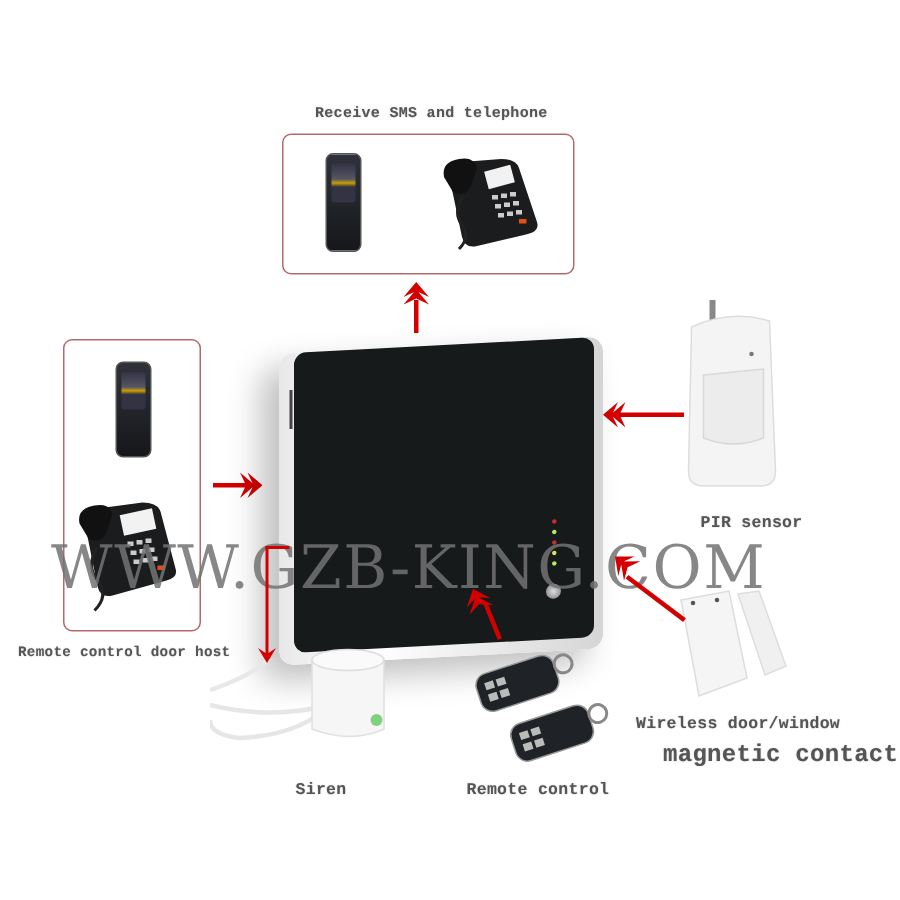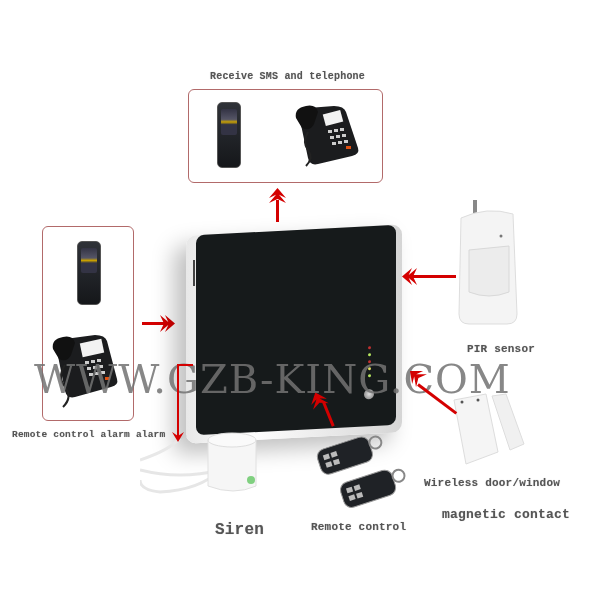--- a/index.html
+++ b/index.html
@@ -71,21 +71,21 @@
         <rect x="42" y="35" width="4" height="3"></rect>
         <rect x="48" y="34" width="4" height="3"></rect>
       <rect x="38" y="42" width="4" height="3"></rect>
         <rect x="44" y="41" width="4" height="3"></rect>
         <rect x="50" y="40" width="4" height="3"></rect>
     </g>
     <rect x="54" y="46" width="5" height="3" fill="#e05010"></rect>
     <path d="M14 34 q-8 12 0 22 q8 10 -2 20" stroke="#222" stroke-width="2" fill="none"></path>
   </svg>
 </div>
-<div class="label" style="left:12px; top:429px; font-size:9.5px;">Remote control alarm alarm</div>
+<div class="label" style="left:12px; top:429px; font-size:9.5px;">Remote control door host</div>
 
 <div class="arrow-line" style="left:142px; top:322px; width:22px; height:3px;"></div>
 <svg class="abs" style="left:158px; top:315px;" width="17" height="17" viewBox="0 0 17 17">
   <path d="M17 8.5 L7 17 L11 8.5 L7 0 Z M12 8.5 L2 17 L6 8.5 L2 0 Z" fill="#d40000"></path>
 </svg>
 
 <div class="host-back"></div>
 <div class="host-front">
   <div class="led" style="left:172px; top:120px; background:#c03030;"></div>
   <div class="led" style="left:172px; top:127px; background:#b8e860;"></div>
@@ -112,21 +112,21 @@
 
 <div class="watermark">WWW.GZB-KING.COM</div>
 
 <svg class="abs" style="left:452px; top:392px;" width="80" height="80" viewBox="0 0 80 80">
   <path d="M2 8 L34 2 L46 60 L14 72 Z" fill="#f5f5f5" stroke="#ddd"></path>
   <path d="M40 4 L54 2 L72 52 L58 58 Z" fill="#f0f0f0" stroke="#ddd"></path>
   <circle cx="10" cy="10" r="1.5" fill="#555"></circle>
     <circle cx="26" cy="8" r="1.5" fill="#555"></circle>
 </svg>
 <div class="label" style="left:424px; top:477px; font-size:11px;">Wireless door/window</div>
-<div class="label" style="left:442px; top:507px; font-size:13px;">magnetic contact</div>
+<div class="label" style="left:442px; top:494px; font-size:16px;">magnetic contact</div>
 
 <div class="arrow-line" style="left:418px; top:383px; width:48px; height:3px; transform:rotate(37deg); transform-origin:0 50%;"></div>
 <svg class="abs" style="left:408px; top:368px; transform:rotate(-50deg);" width="17" height="17" viewBox="0 0 17 17">
   <path d="M8.5 0 L17 10 L8.5 6 L0 10 Z M8.5 5 L17 15 L8.5 11 L0 15 Z" fill="#d40000"></path>
 </svg>
 
 <svg class="abs" style="left:310px; top:425px;" width="110" height="90" viewBox="0 0 110 90">
   <g transform="rotate(-18 40 30)">
     <rect x="8" y="16" width="54" height="26" rx="8" fill="#1f2226" stroke="#999"></rect>
     <rect x="14" y="22" width="6" height="5" fill="#bbb"></rect>
@@ -152,19 +152,19 @@
 </svg>
 
 <svg class="abs" style="left:140px; top:430px;" width="140" height="80" viewBox="0 0 140 80">
   <path d="M0 30 Q30 20 40 8" stroke="#e8e8e8" stroke-width="3" fill="none"></path>
   <path d="M0 40 Q40 50 80 40 Q60 60 20 62 Q0 60 0 50" stroke="#e6e6e6" stroke-width="3" fill="none"></path>
   <rect x="36" y="4" width="10" height="5" fill="#ccc" transform="rotate(-25 40 6)"></rect>
   <path d="M68 10 Q94 0 116 10 L116 56 Q94 66 68 56 Z" fill="#f6f6f6" stroke="#e0e0e0"></path>
   <ellipse cx="92" cy="10" rx="24" ry="7" fill="#fafafa" stroke="#ddd"></ellipse>
   <circle cx="111" cy="50" r="4" fill="#80d080"></circle>
 </svg>
-<div class="label" style="left:215px; top:521px; font-size:16px;">Siren</div>
+<div class="label" style="left:197px; top:521px; font-size:11px;">Siren</div>
 
 <div class="arrow-line" style="left:177px; top:364px; width:16px; height:2px;"></div>
 <div class="arrow-line" style="left:177px; top:364px; width:2px; height:72px;"></div>
 <svg class="abs" style="left:172px; top:432px;" width="12" height="10" viewBox="0 0 12 10">
   <path d="M0 0 L6 10 L12 0 L6 4 Z" fill="#d40000"></path>
 </svg>
 
 </body></html>

